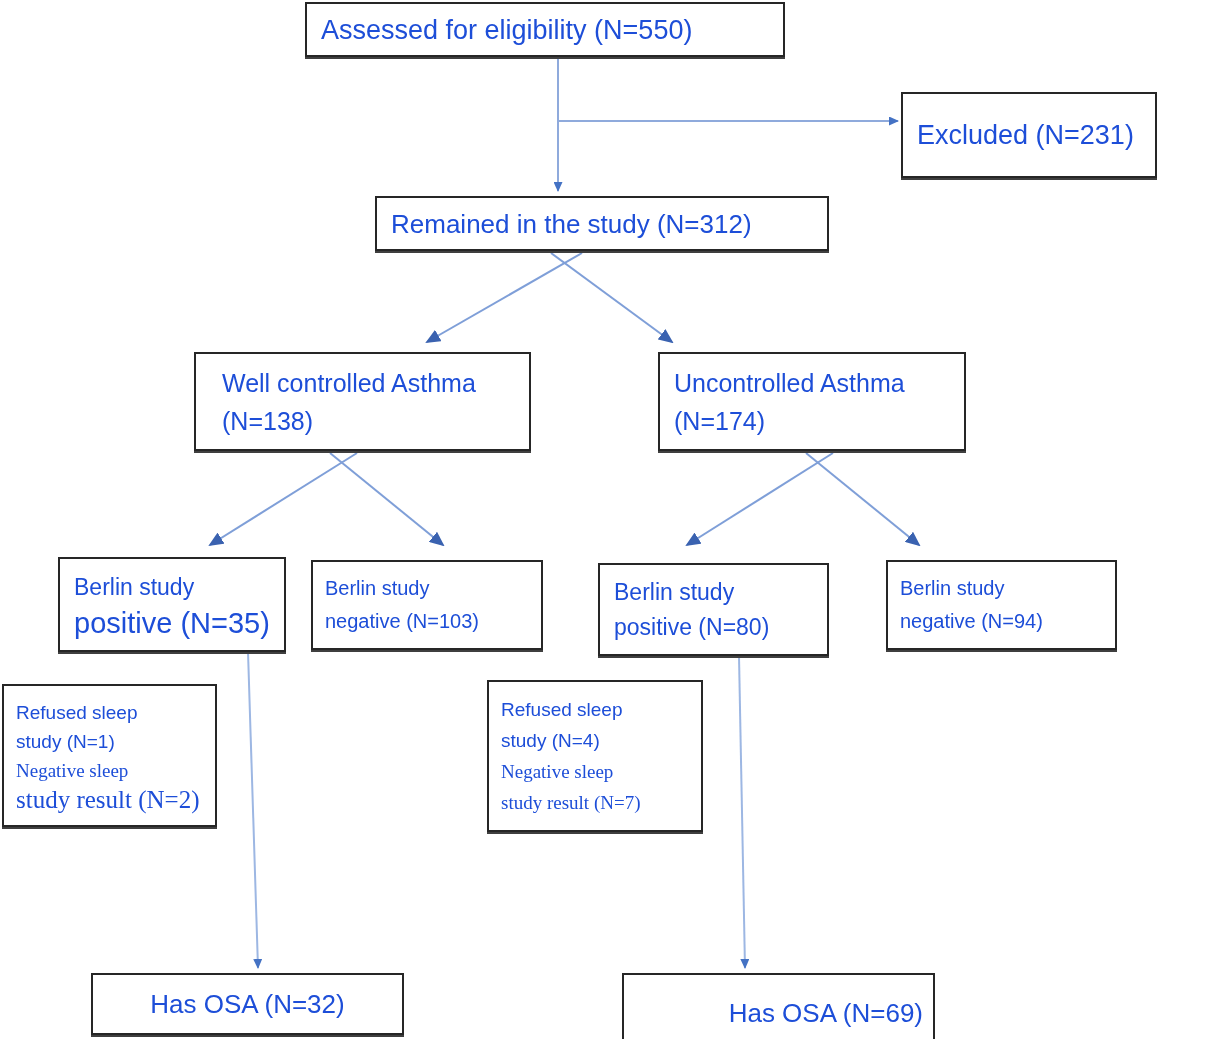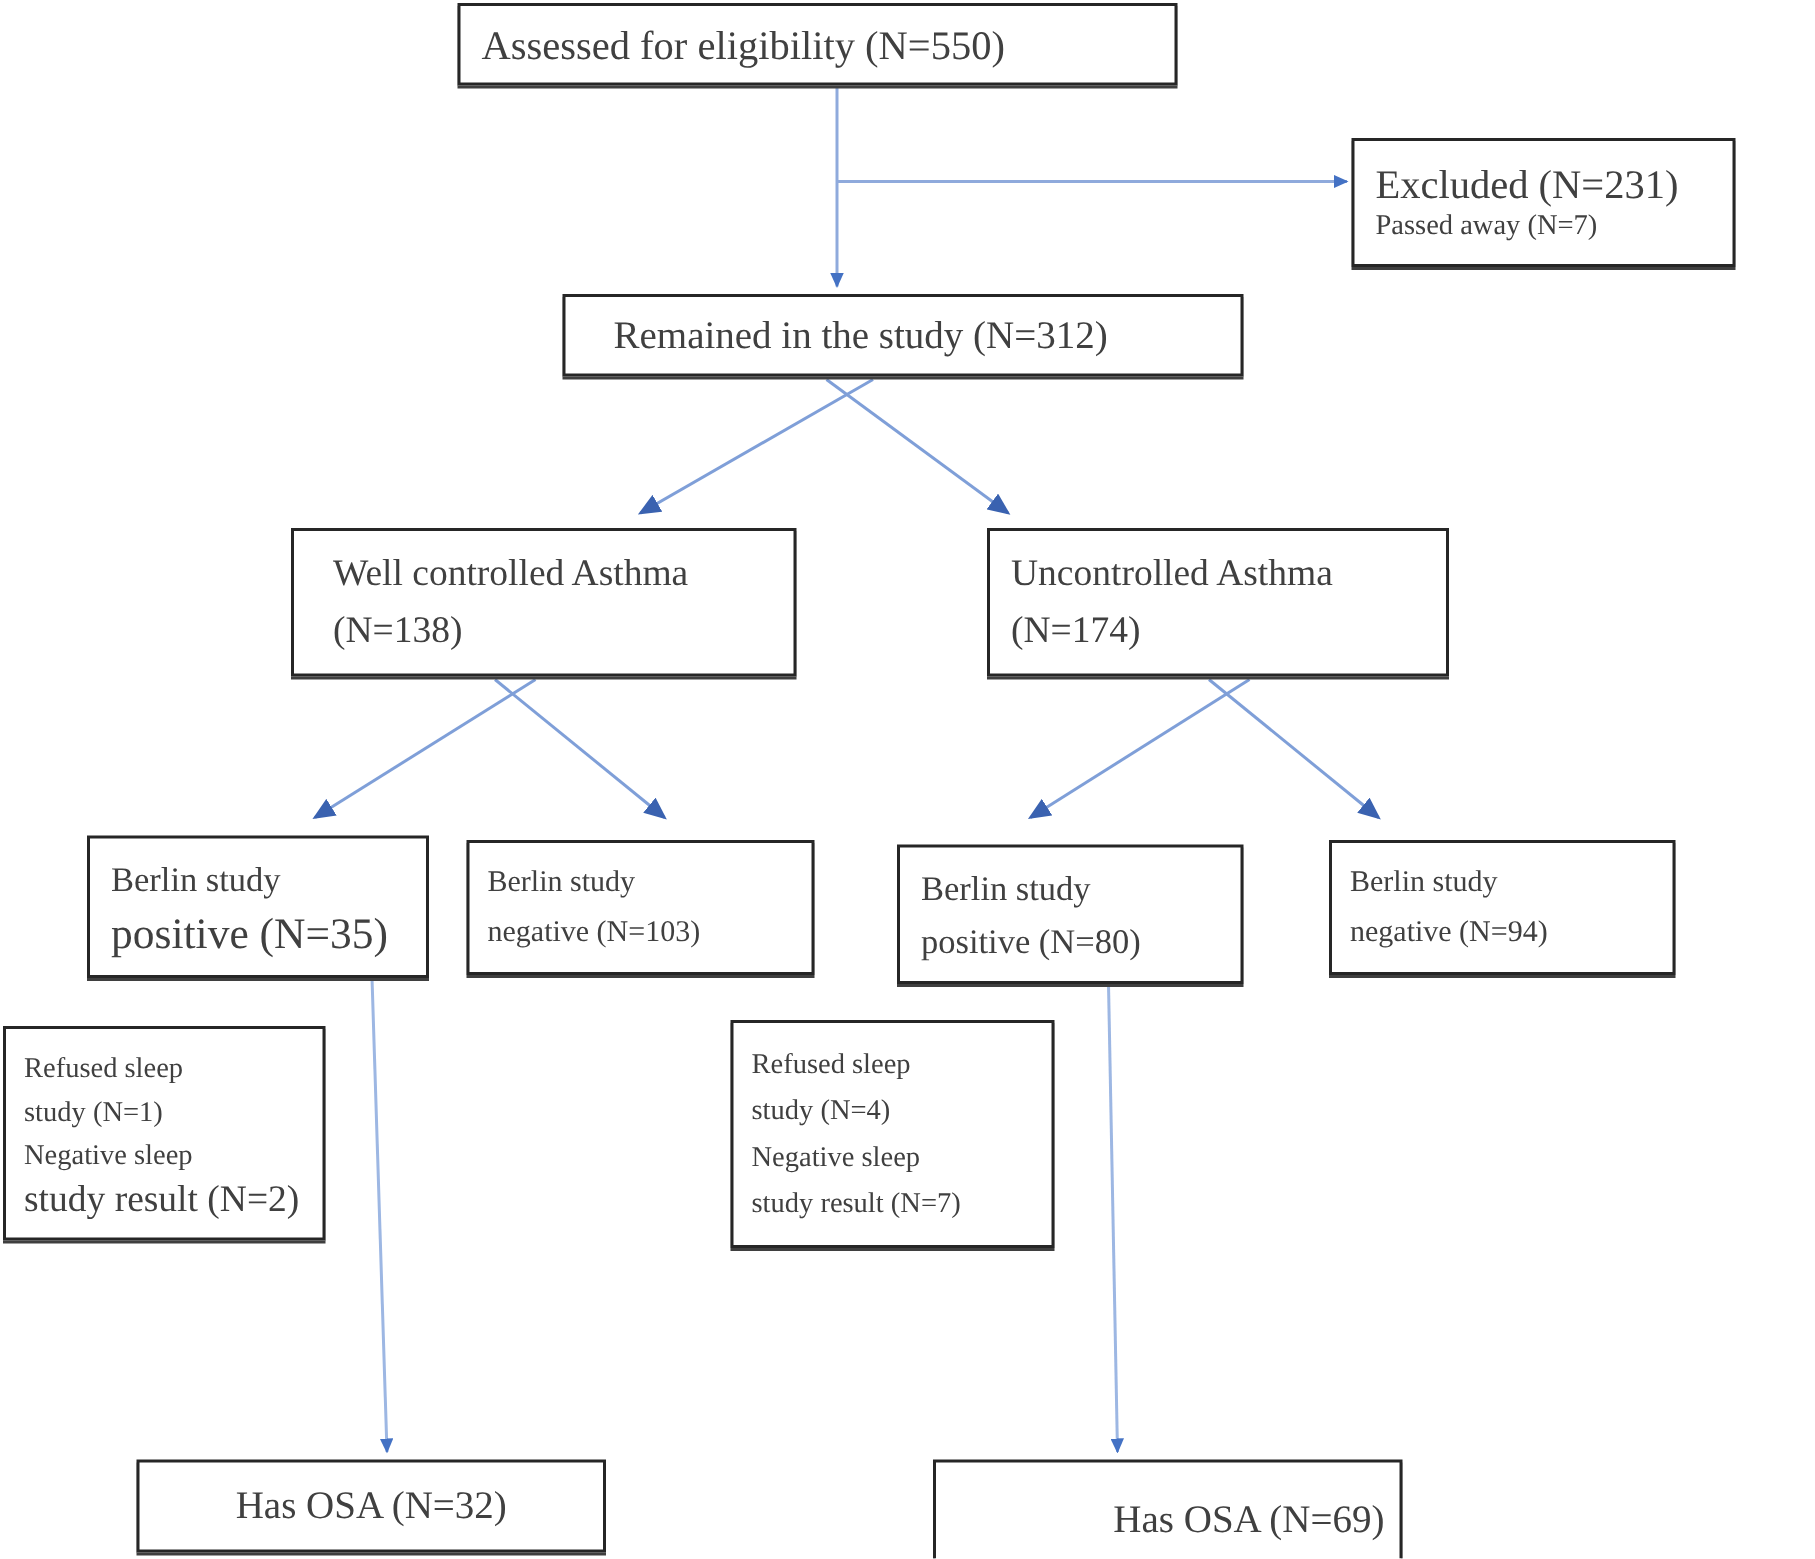--- a/index.html
+++ b/index.html
@@ -32,23 +32,22 @@
     background: #ffffff;
     border: 2px solid #262626;
     box-shadow: 0 2px 0 0 #3f3f3f;
     z-index: 2;
     display: flex;
     flex-direction: column;
     justify-content: center;
   }
   .node .line {
     display: block;
-    color: #404040;
+    color: #1d4ed8;
     white-space: nowrap;
-    font-family: Liberation Serif, serif;
   }
   
   .sans {
     font-family: "Liberation Sans", sans-serif;
     font-weight: 400;
   }
   
   .serif {
     font-family: "Liberation Serif", serif;
     font-weight: 400;
@@ -86,24 +85,23 @@
 
     <line x1="739" y1="656" x2="745" y2="968" stroke="#9DB7E3" stroke-width="2" marker-end="url(#ah-light)"></line>
   </svg>
 
   <div class="node" style="left:305px; top:2px; width:480px; height:55px; padding:0 14px;">
     <span class="line sans" style="font-size:27px; line-height:30px;">Assessed for eligibility (N=550)</span>
   </div>
 
   <div class="node" style="left:901px; top:92px; width:256px; height:86px; padding:4px 14px;">
     <span class="line sans" style="font-size:27px; line-height:32px;">Excluded (N=231)</span>
-    <span class="line serif" style="font-size:19px; line-height:24px;">Passed away (N=7)</span>
   </div>
 
-  <div class="node" style="left:375px; top:196px; width:454px; height:55px; padding:0 32px;">
+  <div class="node" style="left:375px; top:196px; width:454px; height:55px; padding:0 14px;">
     <span class="line sans" style="font-size:26px; line-height:30px;">Remained in the study (N=312)</span>
   </div>
 
   <div class="node" style="left:194px; top:352px; width:337px; height:99px; padding:0 26px;">
     <span class="line sans" style="font-size:25px; line-height:38px;">Well controlled Asthma</span>
     <span class="line sans" style="font-size:25px; line-height:38px;">(N=138)</span>
   </div>
 
   <div class="node" style="left:658px; top:352px; width:308px; height:99px; padding:0 14px;">
     <span class="line sans" style="font-size:25px; line-height:38px;">Uncontrolled Asthma</span>

